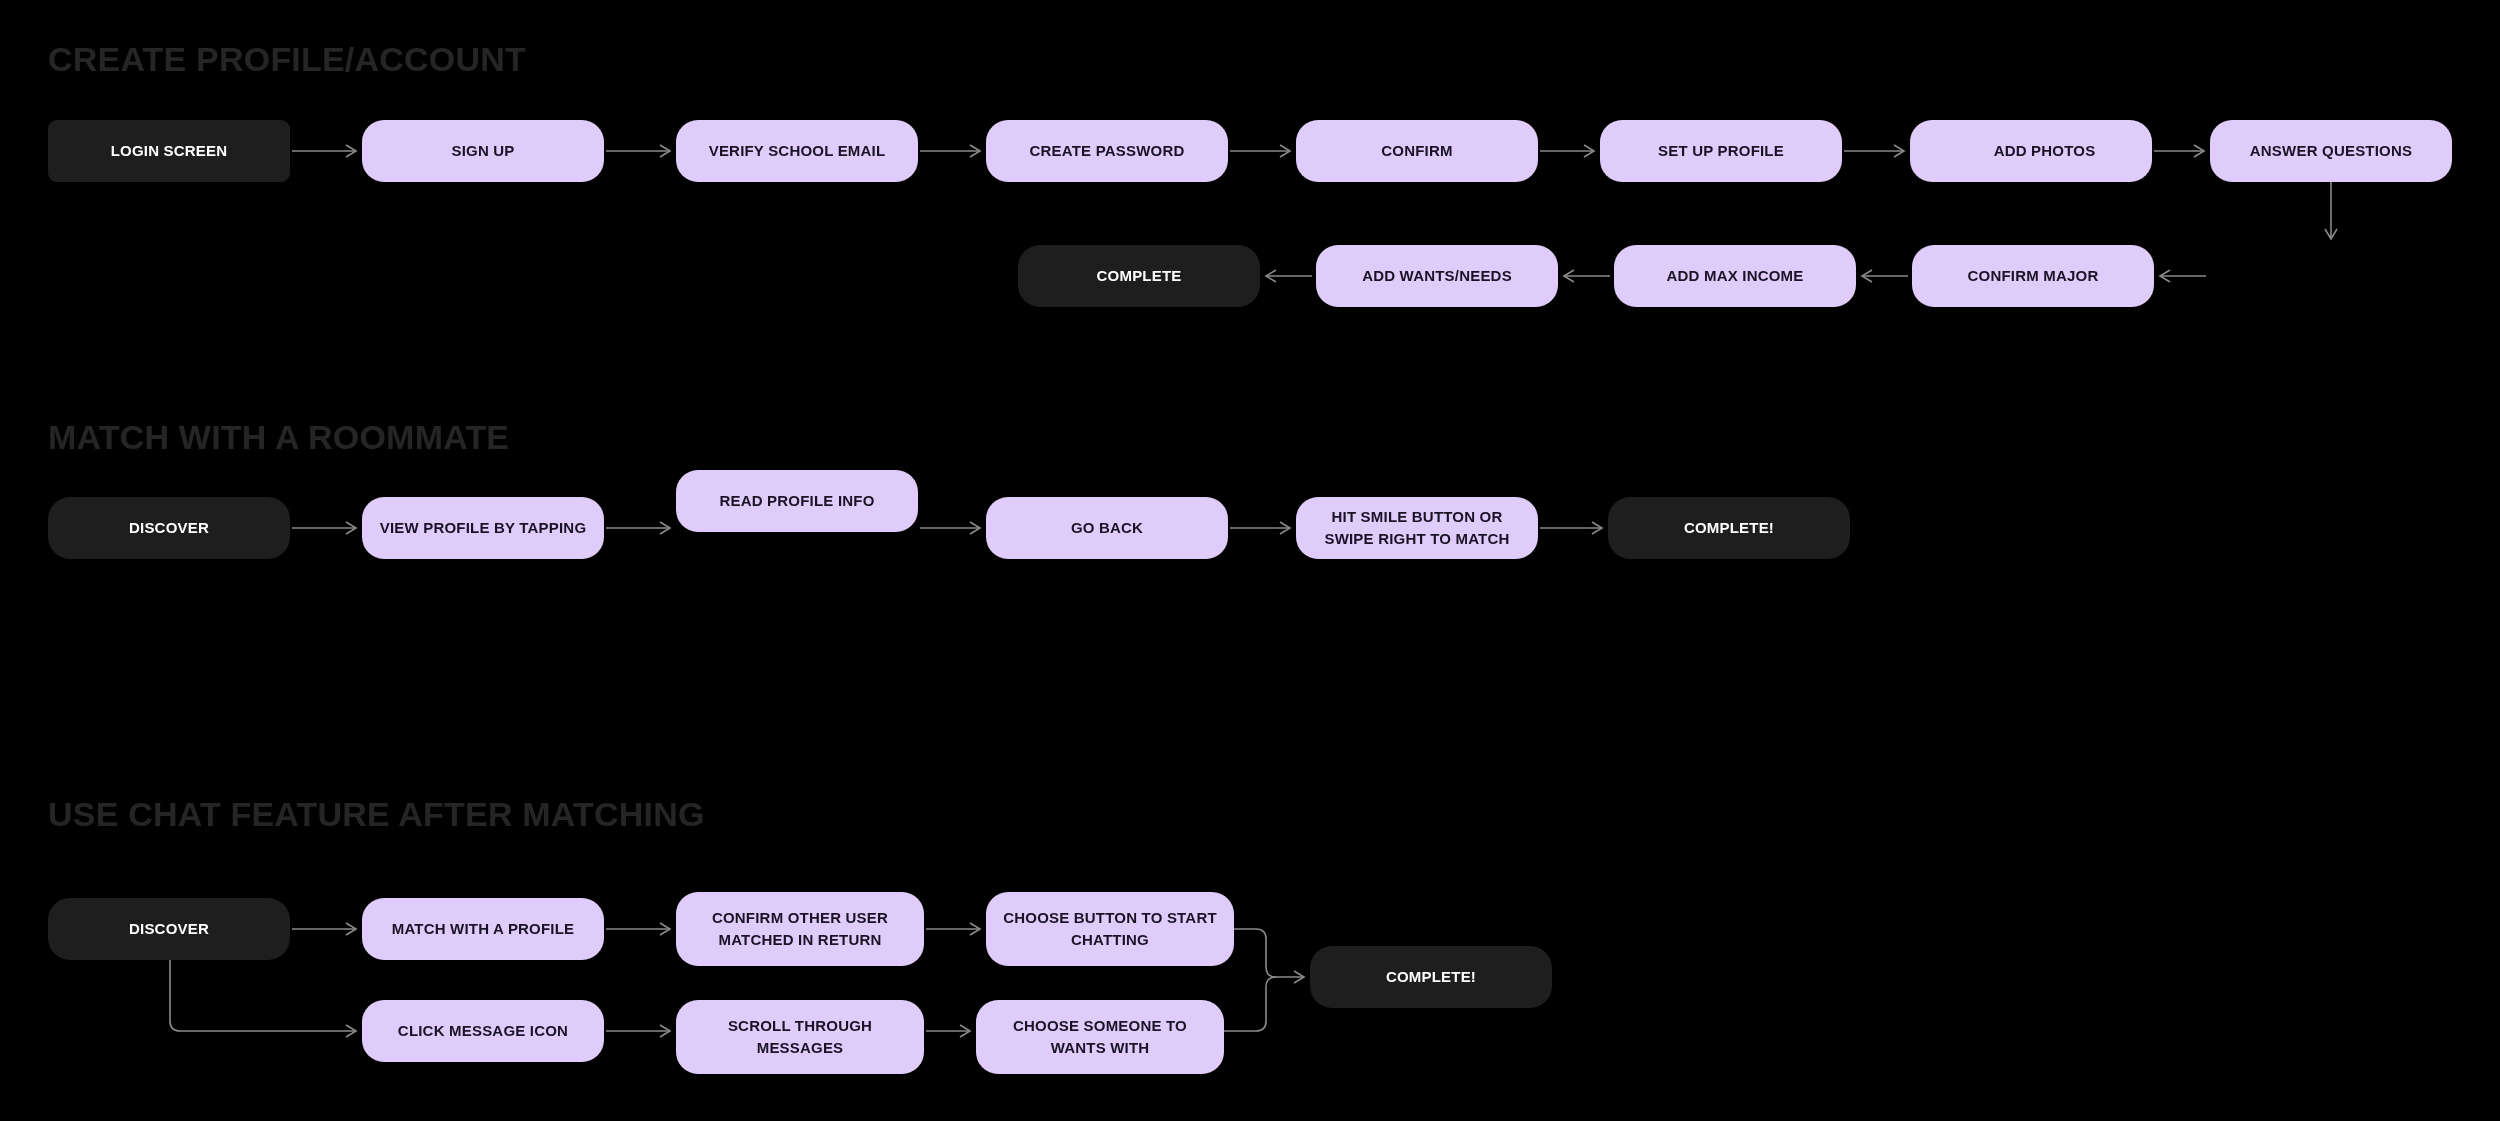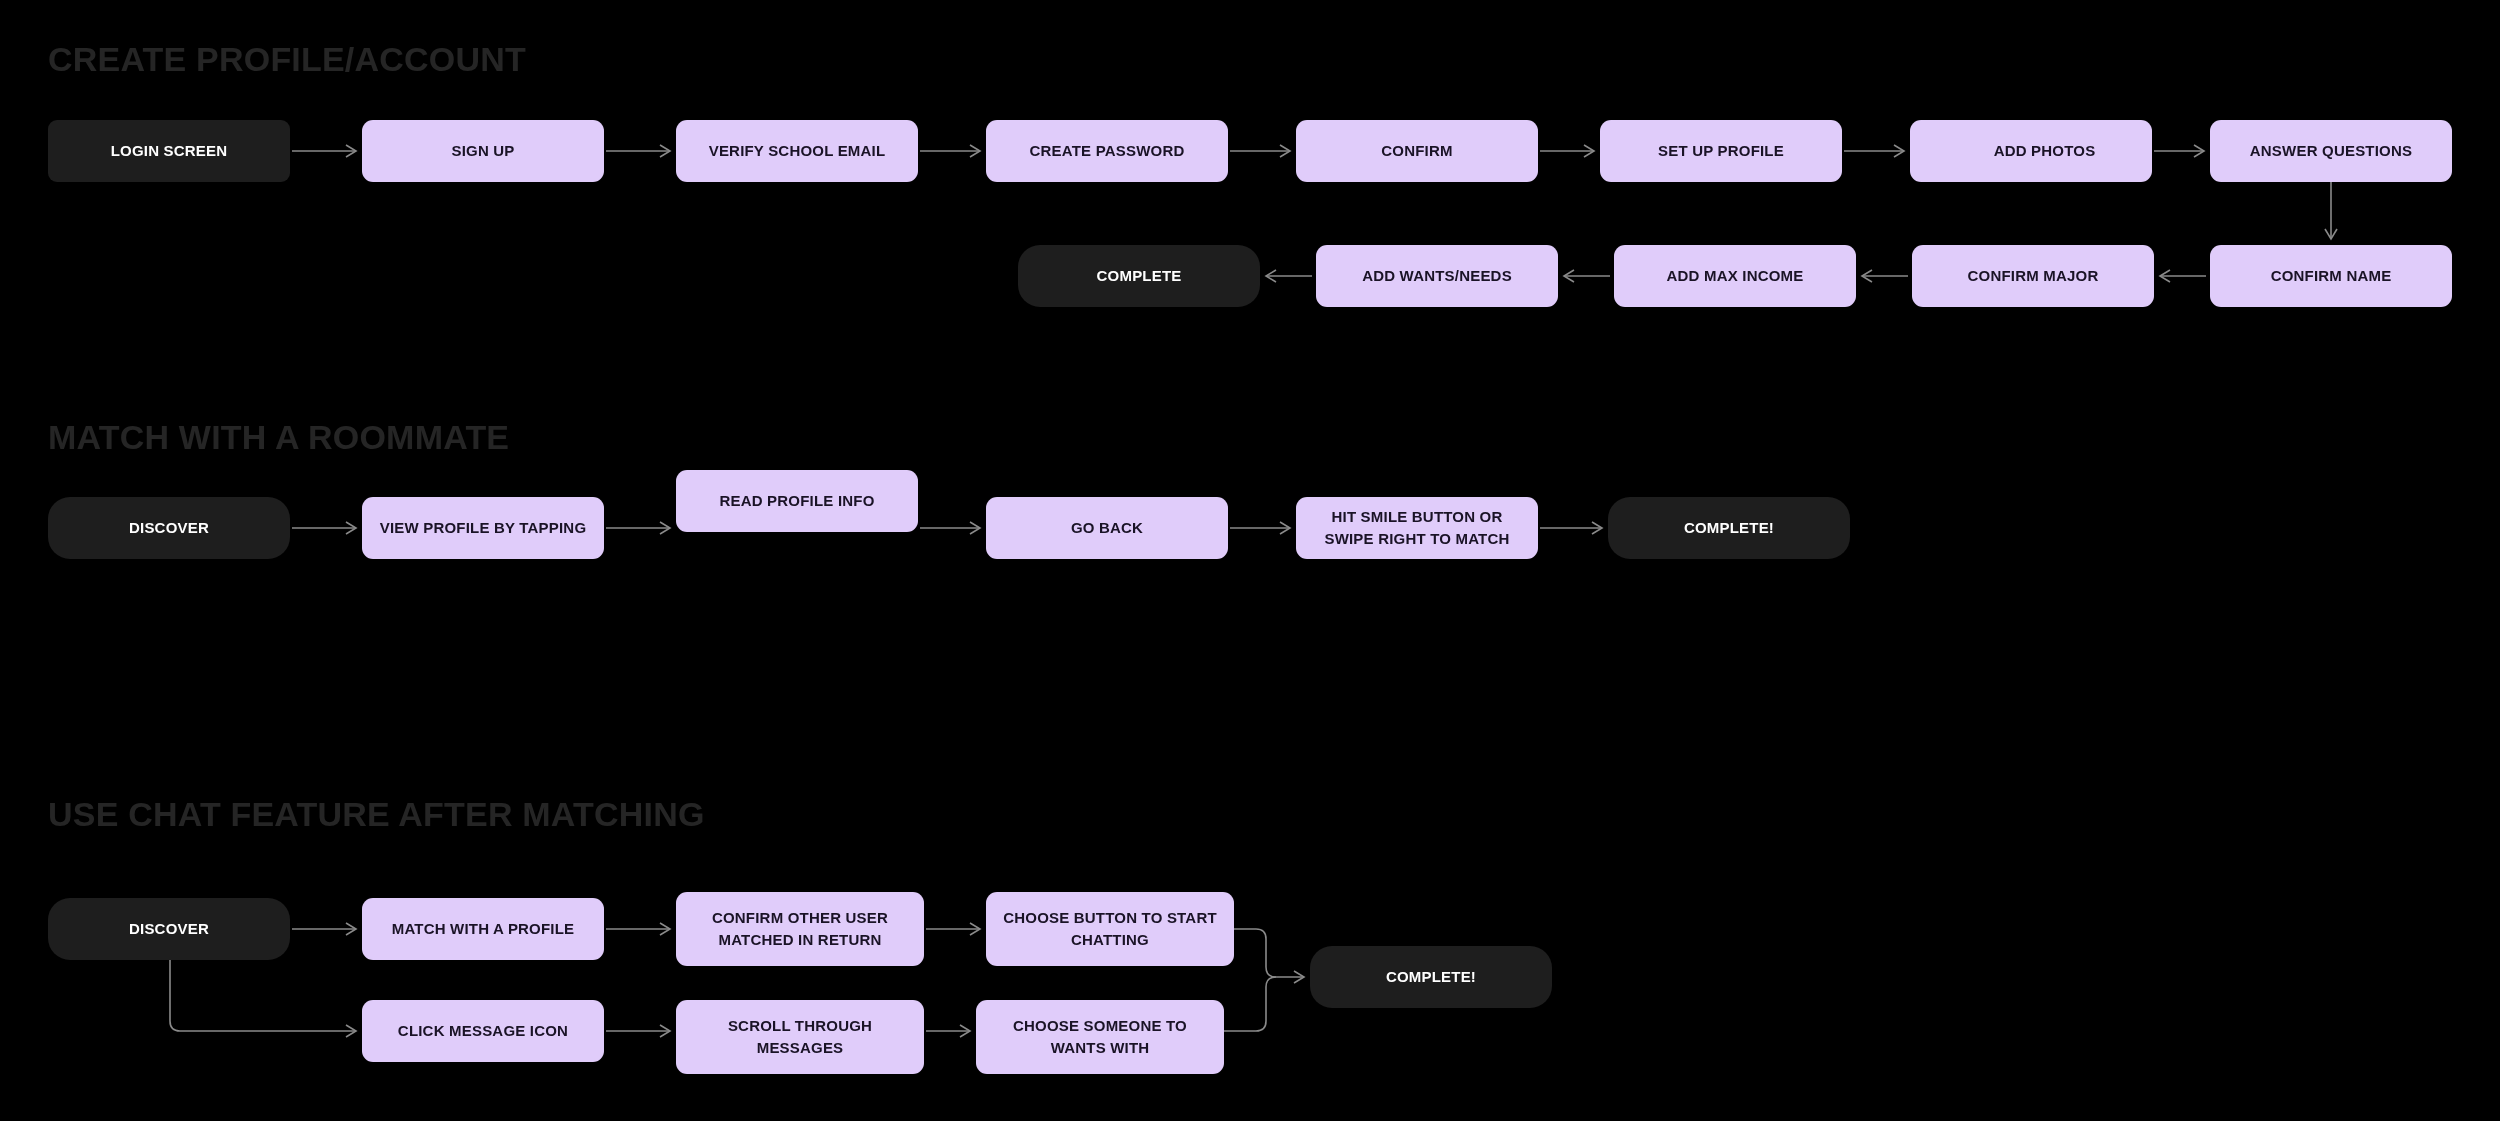--- a/index.html
+++ b/index.html
@@ -34,21 +34,20 @@
     border-radius:22px;
     font-size:15px;
     font-weight:bold;
     letter-spacing:0.2px;
     line-height:1.45;
     padding:4px 10px;
   }
   .node.lav{
     background:#E0CCFA;
     color:#1A1326;
-    border-radius:11px;
   }
   .node.dark{
     background:#1E1E1E;
     color:#FFFFFF;
   }
 
   
   .wires{
     position:absolute;
     left:0;top:0;
@@ -91,23 +90,20 @@
   <div class="node lav" style="left:1600px;top:120px;width:242px;height:62px;">
     <span>SET UP PROFILE</span>
   </div>
   <div class="node lav" style="left:1910px;top:120px;width:242px;height:62px;padding-left:37px;">
     <span>ADD PHOTOS</span>
   </div>
   <div class="node lav" style="left:2210px;top:120px;width:242px;height:62px;">
     <span>ANSWER QUESTIONS</span>
   </div>
 
-  <div class="node lav" style="left:2210px;top:245px;width:242px;height:62px;">
-    <span>CONFIRM NAME</span>
-  </div>
   <div class="node lav" style="left:1912px;top:245px;width:242px;height:62px;">
     <span>CONFIRM MAJOR</span>
   </div>
   <div class="node lav" style="left:1614px;top:245px;width:242px;height:62px;">
     <span>ADD MAX INCOME</span>
   </div>
   <div class="node lav" style="left:1316px;top:245px;width:242px;height:62px;">
     <span>ADD WANTS/NEEDS</span>
   </div>
   <div class="node dark" style="left:1018px;top:245px;width:242px;height:62px;">

